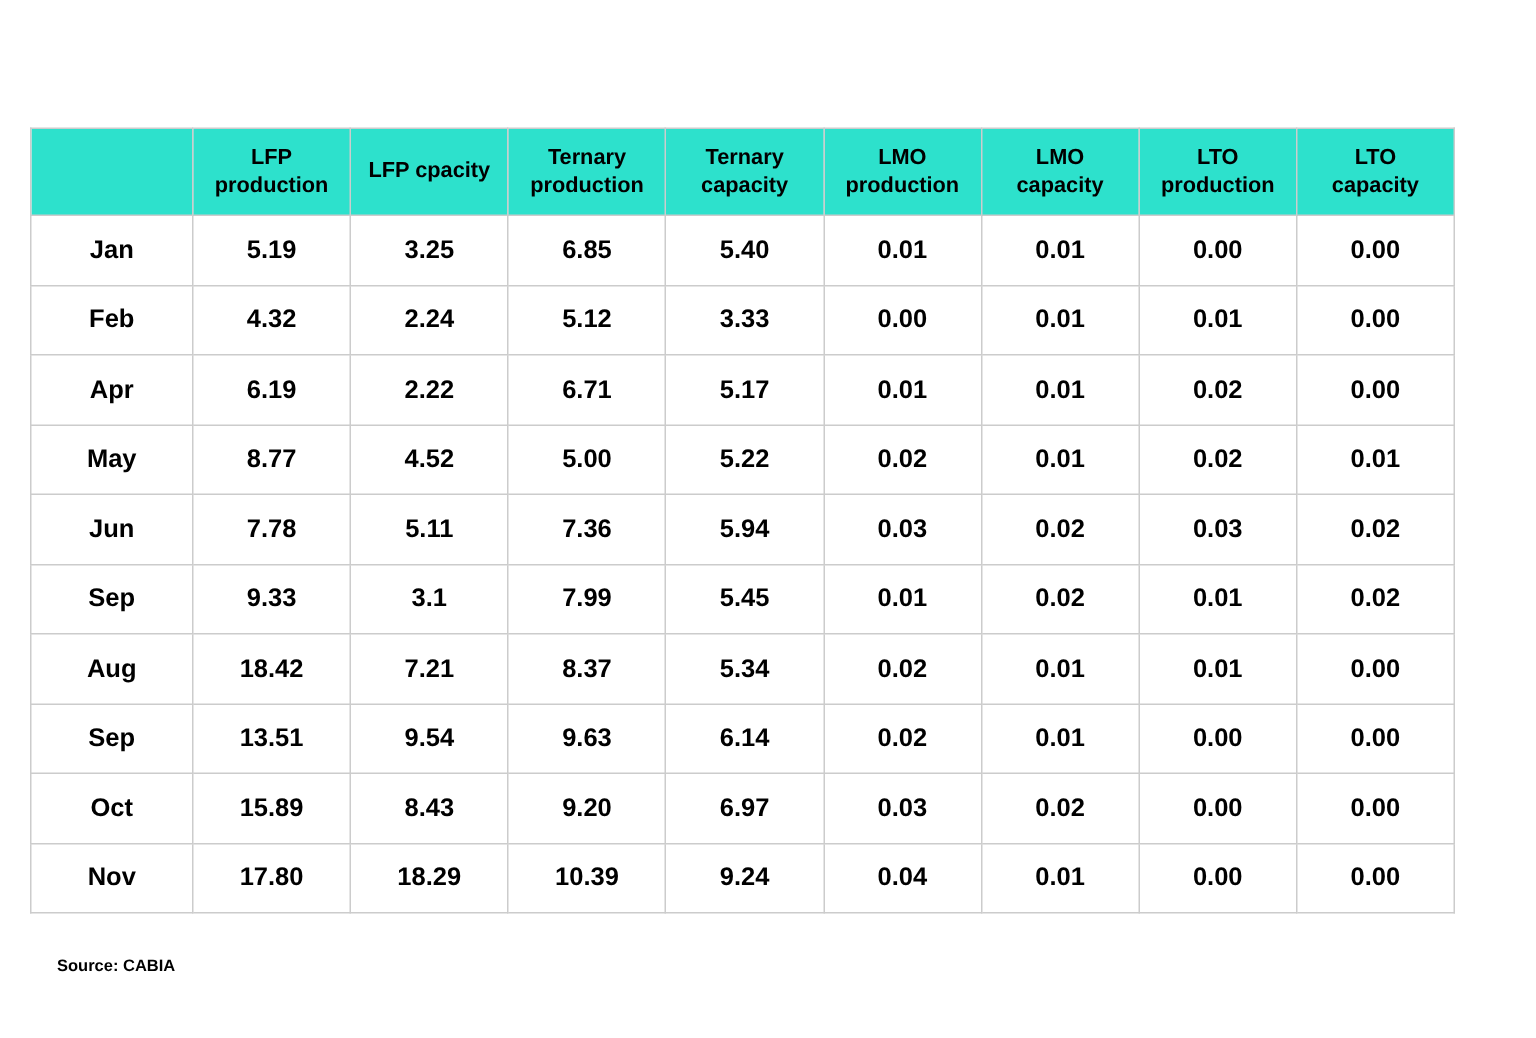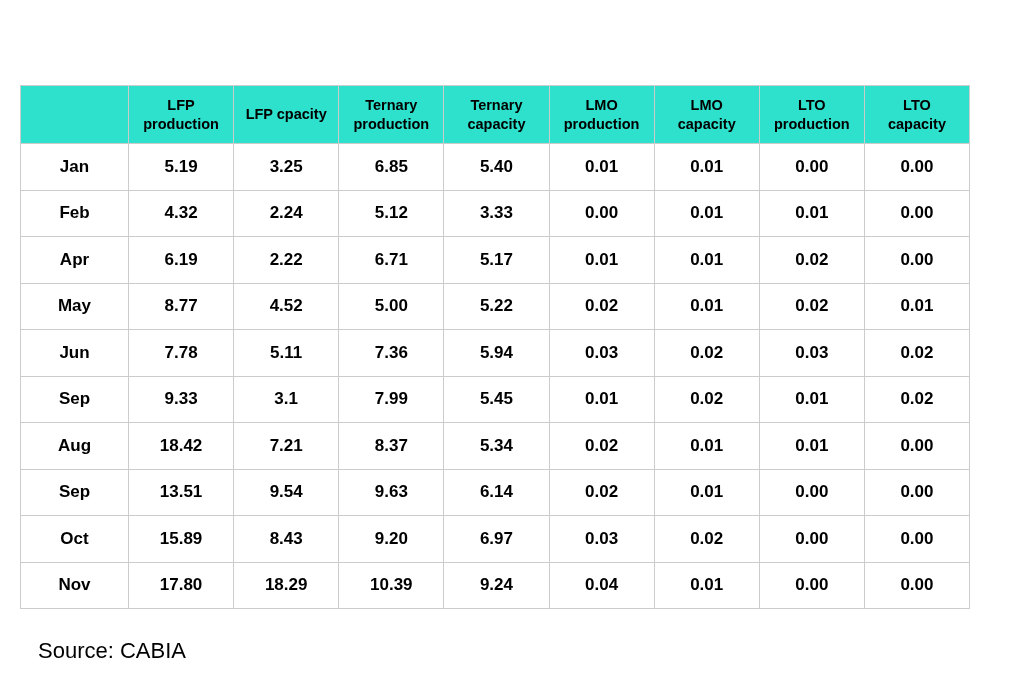--- a/index.html
+++ b/index.html
@@ -46,22 +46,22 @@
     font-weight: 700;
     text-align: center;
     vertical-align: middle;
     border: 1px solid #cccccc;
     background: #ffffff;
     padding: 0;
   }
   .source-note {
     position: absolute;
     left: 38px; top: 638px;
-    font-size: 22px;
-    font-weight: 400;
+    font-size: 11px;
+    font-weight: 700;
     text-align: center;
   }
 </style>
 </head>
 <body>
 
 <div class="page">
 
   <table class="data-table">
     <colgroup>

